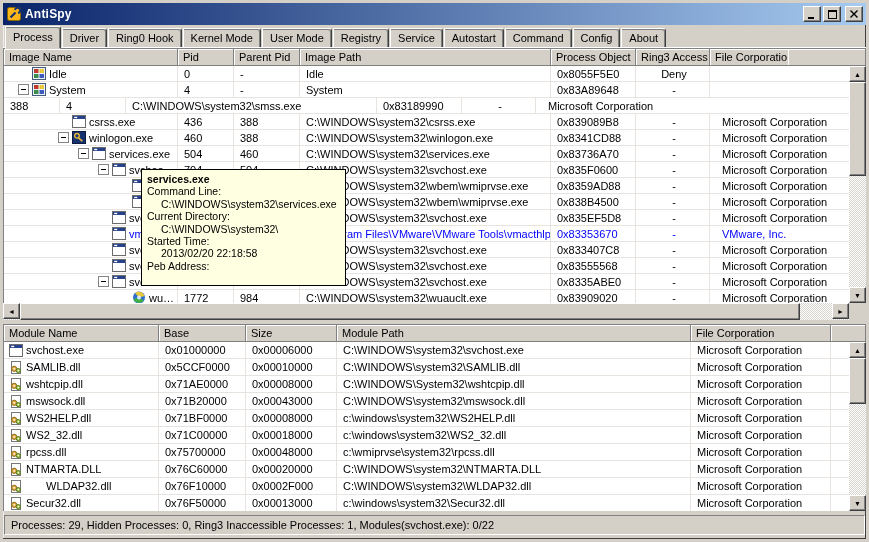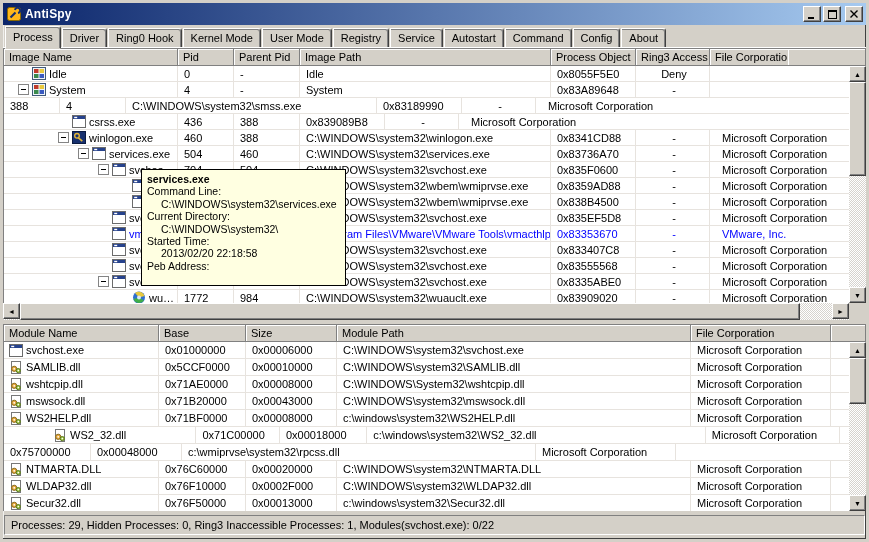--- a/index.html
+++ b/index.html
@@ -204,20 +204,21 @@
               <svg width="14" height="13">
                 <rect x="0.5" y="0.5" width="13" height="12" fill="#fff" stroke="#6b6b6b"></rect>
                 <rect x="1" y="1" width="12" height="3" fill="#26428c"></rect>
                 <rect x="2.2" y="1.8" width="3" height="1.4" fill="#fff"></rect>
               </svg>
             </span>
             <span class="namelabel">csrss.exe</span>
           </div>
           <div class="cell pc1">436</div>
           <div class="cell pc2">388</div>
+          <div class="cell pc3">C:\WINDOWS\system32\csrss.exe</div>
           <div class="cell pc4">0x839089B8</div>
           <div class="cell pc5 center">-</div>
           <div class="cell pc6 corp">Microsoft Corporation</div>
         </div>
         <div class="trow">
           <div class="cell name pc0" style="padding-left: 54px;">
             <span class="exp"></span>
             <span class="picon">
               <svg width="14" height="13">
                 <rect x="0.5" y="0.5" width="13" height="12" fill="#17306e" stroke="#0a1a40"></rect>
@@ -552,39 +553,51 @@
             </span>
             <span class="namelabel">WS2HELP.dll</span>
           </div>
           <div class="cell mc1">0x71BF0000</div>
           <div class="cell mc2">0x00008000</div>
           <div class="cell mc3">c:\windows\system32\WS2HELP.dll</div>
           <div class="cell mc4">Microsoft Corporation</div>
           <div class="cell mc5"></div>
         </div>
         <div class="trow">
-          <div class="cell name mc0" style="padding-left: 5px; margin-left: 44px;">
+          <div class="cell name mc0" style="padding-left: 5px;">
             <span class="picon">
               <svg width="14" height="13">
                 <rect x="2.5" y="0.5" width="9" height="12" fill="#fff" stroke="#777"></rect>
                 <circle cx="5.2" cy="7.8" r="2.6" fill="#e8a93e" stroke="#8a6a1a"></circle>
                 <circle cx="5.2" cy="7.8" r="0.9" fill="#fff"></circle>
                 <circle cx="9.3" cy="9.6" r="2.1" fill="#9ec43e" stroke="#5a7a1a"></circle>
                 <circle cx="9.3" cy="9.6" r="0.8" fill="#fff"></circle>
               </svg>
             </span>
             <span class="namelabel">WS2_32.dll</span>
           </div>
           <div class="cell mc1">0x71C00000</div>
           <div class="cell mc2">0x00018000</div>
           <div class="cell mc3">c:\windows\system32\WS2_32.dll</div>
           <div class="cell mc4">Microsoft Corporation</div>
           <div class="cell mc5"></div>
         </div>
         <div class="trow">
+          <div class="cell name mc0" style="padding-left: 5px;">
+            <span class="picon">
+              <svg width="14" height="13">
+                <rect x="2.5" y="0.5" width="9" height="12" fill="#fff" stroke="#777"></rect>
+                <circle cx="5.2" cy="7.8" r="2.6" fill="#e8a93e" stroke="#8a6a1a"></circle>
+                <circle cx="5.2" cy="7.8" r="0.9" fill="#fff"></circle>
+                <circle cx="9.3" cy="9.6" r="2.1" fill="#9ec43e" stroke="#5a7a1a"></circle>
+                <circle cx="9.3" cy="9.6" r="0.8" fill="#fff"></circle>
+              </svg>
+            </span>
+            <span class="namelabel">rpcss.dll</span>
+          </div>
           <div class="cell mc1">0x75700000</div>
           <div class="cell mc2">0x00048000</div>
           <div class="cell mc3">c:\wmiprvse\system32\rpcss.dll</div>
           <div class="cell mc4">Microsoft Corporation</div>
           <div class="cell mc5"></div>
         </div>
         <div class="trow">
           <div class="cell name mc0" style="padding-left: 5px;">
             <span class="picon">
               <svg width="14" height="13">
@@ -597,21 +610,21 @@
             </span>
             <span class="namelabel">NTMARTA.DLL</span>
           </div>
           <div class="cell mc1">0x76C60000</div>
           <div class="cell mc2">0x00020000</div>
           <div class="cell mc3">C:\WINDOWS\system32\NTMARTA.DLL</div>
           <div class="cell mc4">Microsoft Corporation</div>
           <div class="cell mc5"></div>
         </div>
         <div class="trow">
-          <div class="cell name mc0" style="padding-left: 5px;">
+          <div class="cell name mc0" style="padding-left: 5px; gap: 20px;">
             <span class="picon">
               <svg width="14" height="13">
                 <rect x="2.5" y="0.5" width="9" height="12" fill="#fff" stroke="#777"></rect>
                 <circle cx="5.2" cy="7.8" r="2.6" fill="#e8a93e" stroke="#8a6a1a"></circle>
                 <circle cx="5.2" cy="7.8" r="0.9" fill="#fff"></circle>
                 <circle cx="9.3" cy="9.6" r="2.1" fill="#9ec43e" stroke="#5a7a1a"></circle>
                 <circle cx="9.3" cy="9.6" r="0.8" fill="#fff"></circle>
               </svg>
             </span>
             <span class="namelabel">WLDAP32.dll</span>

